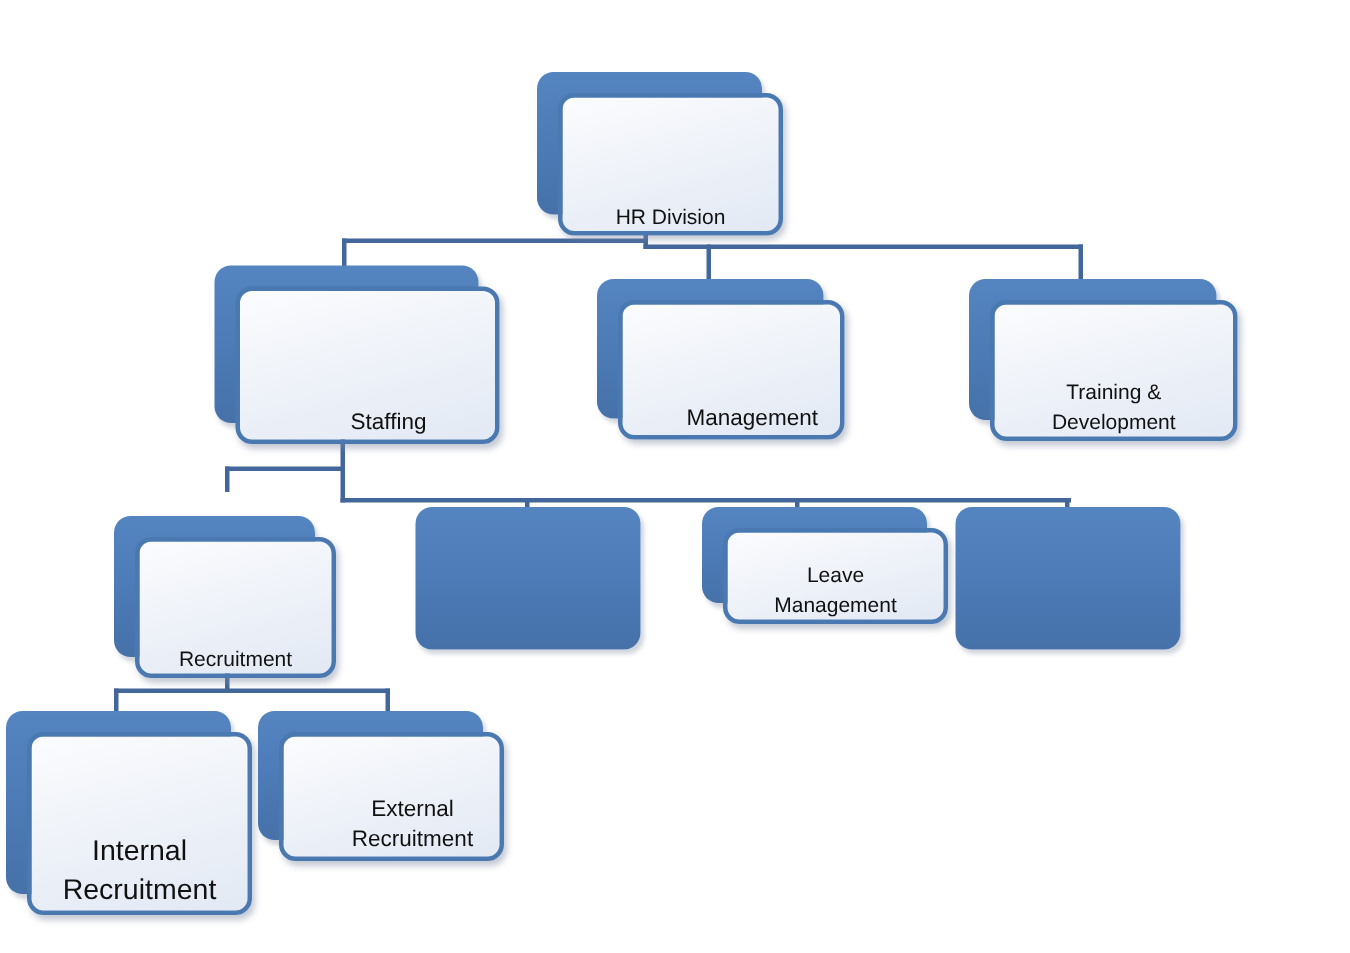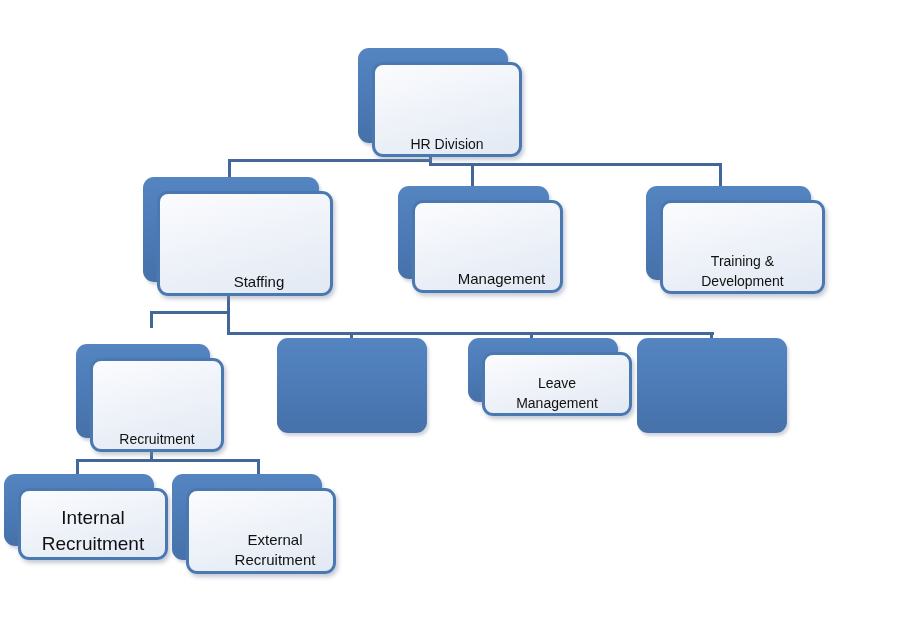--- a/index.html
+++ b/index.html
@@ -109,21 +109,21 @@
     <div class="back"></div>
     <div class="front">
       <span class="label fs14" style="max-width:90px;">Leave Management</span>
     </div>
   </div>
 
   <div class="node" style="left:637px;top:338px;width:164px;height:109px;">
     <div class="back"></div>
   </div>
 
-  <div class="node" style="left:4px;top:474px;width:164px;height:86px;">
+  <div class="node" style="left:4px;top:474px;width:164px;height:136px;">
     <div class="back"></div>
     <div class="front">
       <span class="label fs19" style="max-width:125px;">Internal Recruitment</span>
     </div>
   </div>
 
   <div class="node" style="left:172px;top:474px;width:164px;height:100px;">
     <div class="back"></div>
     <div class="front">
       <span class="label fs15" style="max-width:100px;">External Recruitment</span>

